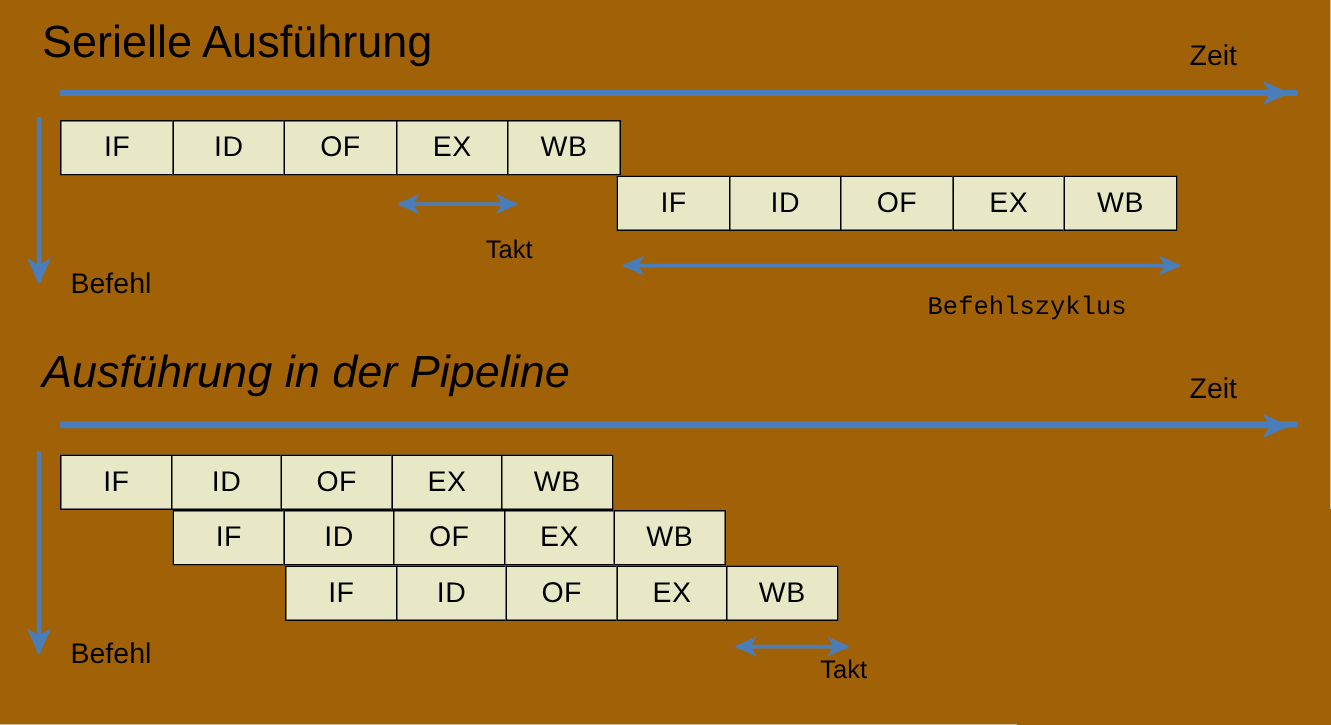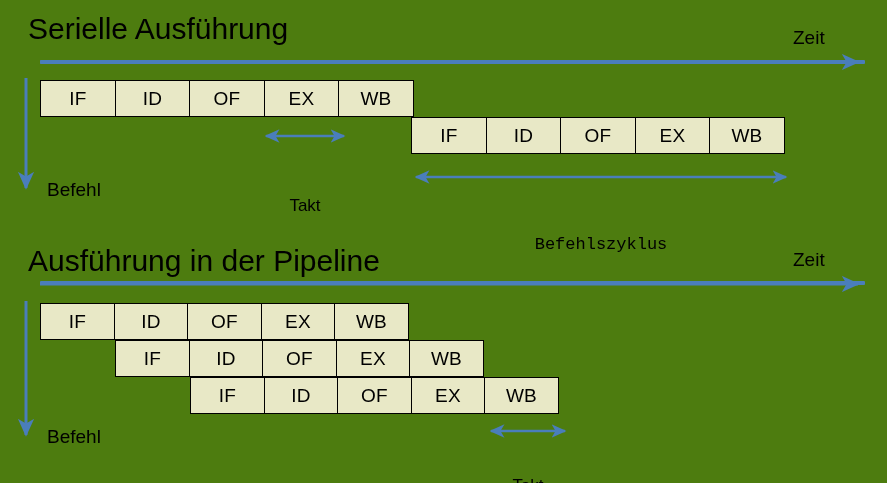--- a/index.html
+++ b/index.html
@@ -9,21 +9,21 @@
     background: #ffffff;
   }
   body {
     font-family: "Liberation Sans", sans-serif;
     color: #000000;
   }
   #slide {
     position: relative;
     width: 887px;
     height: 483px;
-    background: #4d7c0f;
+    background: #a16207;
     overflow: hidden;
   }
 
   
   .section-title {
     position: absolute;
     font-size: 30px;
     line-height: 34px;
     font-weight: normal;
     color: #000000;
@@ -74,22 +74,21 @@
     width: 887px;
     height: 483px;
     pointer-events: none;
   }
   .measure-label {
     position: absolute;
     font-size: 17px;
     line-height: 20px;
     color: #000000;
     white-space: nowrap;
-    text-align: center;
-    margin-top: 39px;
+    text-align: right;
   }
 </style>
 </head>
 <body>
 
 <div id="slide">
 
   <div class="section-title" style="left:28px; top:12px;">Serielle Ausführung</div>
 
   <div class="title-rule" style="left:40px; top:60px; width:825px;"></div>
@@ -111,21 +110,21 @@
     <div class="stage-box" style="width:76px; height:37px;">ID</div>
     <div class="stage-box" style="width:76px; height:37px;">OF</div>
     <div class="stage-box" style="width:76px; height:37px;">EX</div>
     <div class="stage-box" style="width:76px; height:37px;">WB</div>
   </div>
 
   <div class="measure-label" style="left:255px; top:157px; width:100px;">Takt</div>
 
   <div class="measure-label" style="left:451px; top:196px; width:300px;font-family:Liberation Mono, monospace;">Befehlszyklus</div>
 
-  <div class="section-title" style="left:28px; top:244px;">Ausführung in der Pipeline</div>
+  <div class="section-title" style="left:28px; top:232px;font-style:italic;">Ausführung in der Pipeline</div>
 
   <div class="title-rule" style="left:40px; top:281px; width:825px;"></div>
 
   <div class="axis-label" style="left:793px; top:250px;">Zeit</div>
 
   <div class="axis-label" style="left:47px; top:427px;">Befehl</div>
 
   <div class="stage-row" style="left:40px; top:303px;">
     <div class="stage-box" style="width:75px; height:37px;">IF</div>
     <div class="stage-box" style="width:75px; height:37px;">ID</div>

